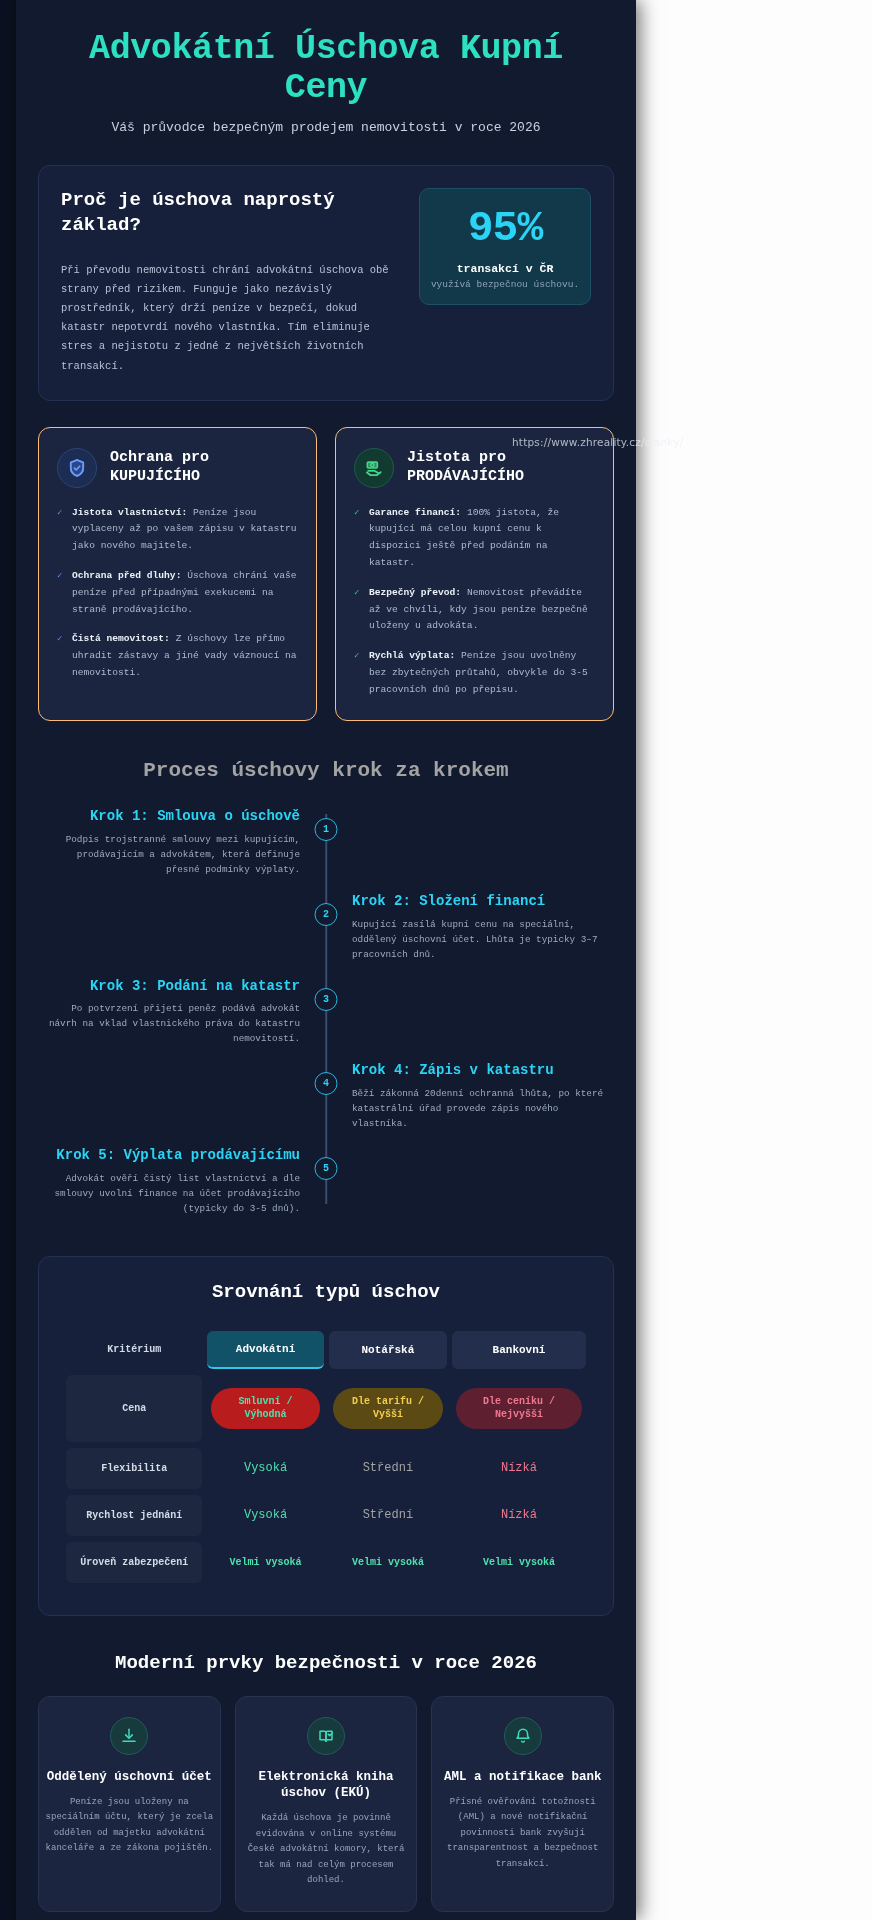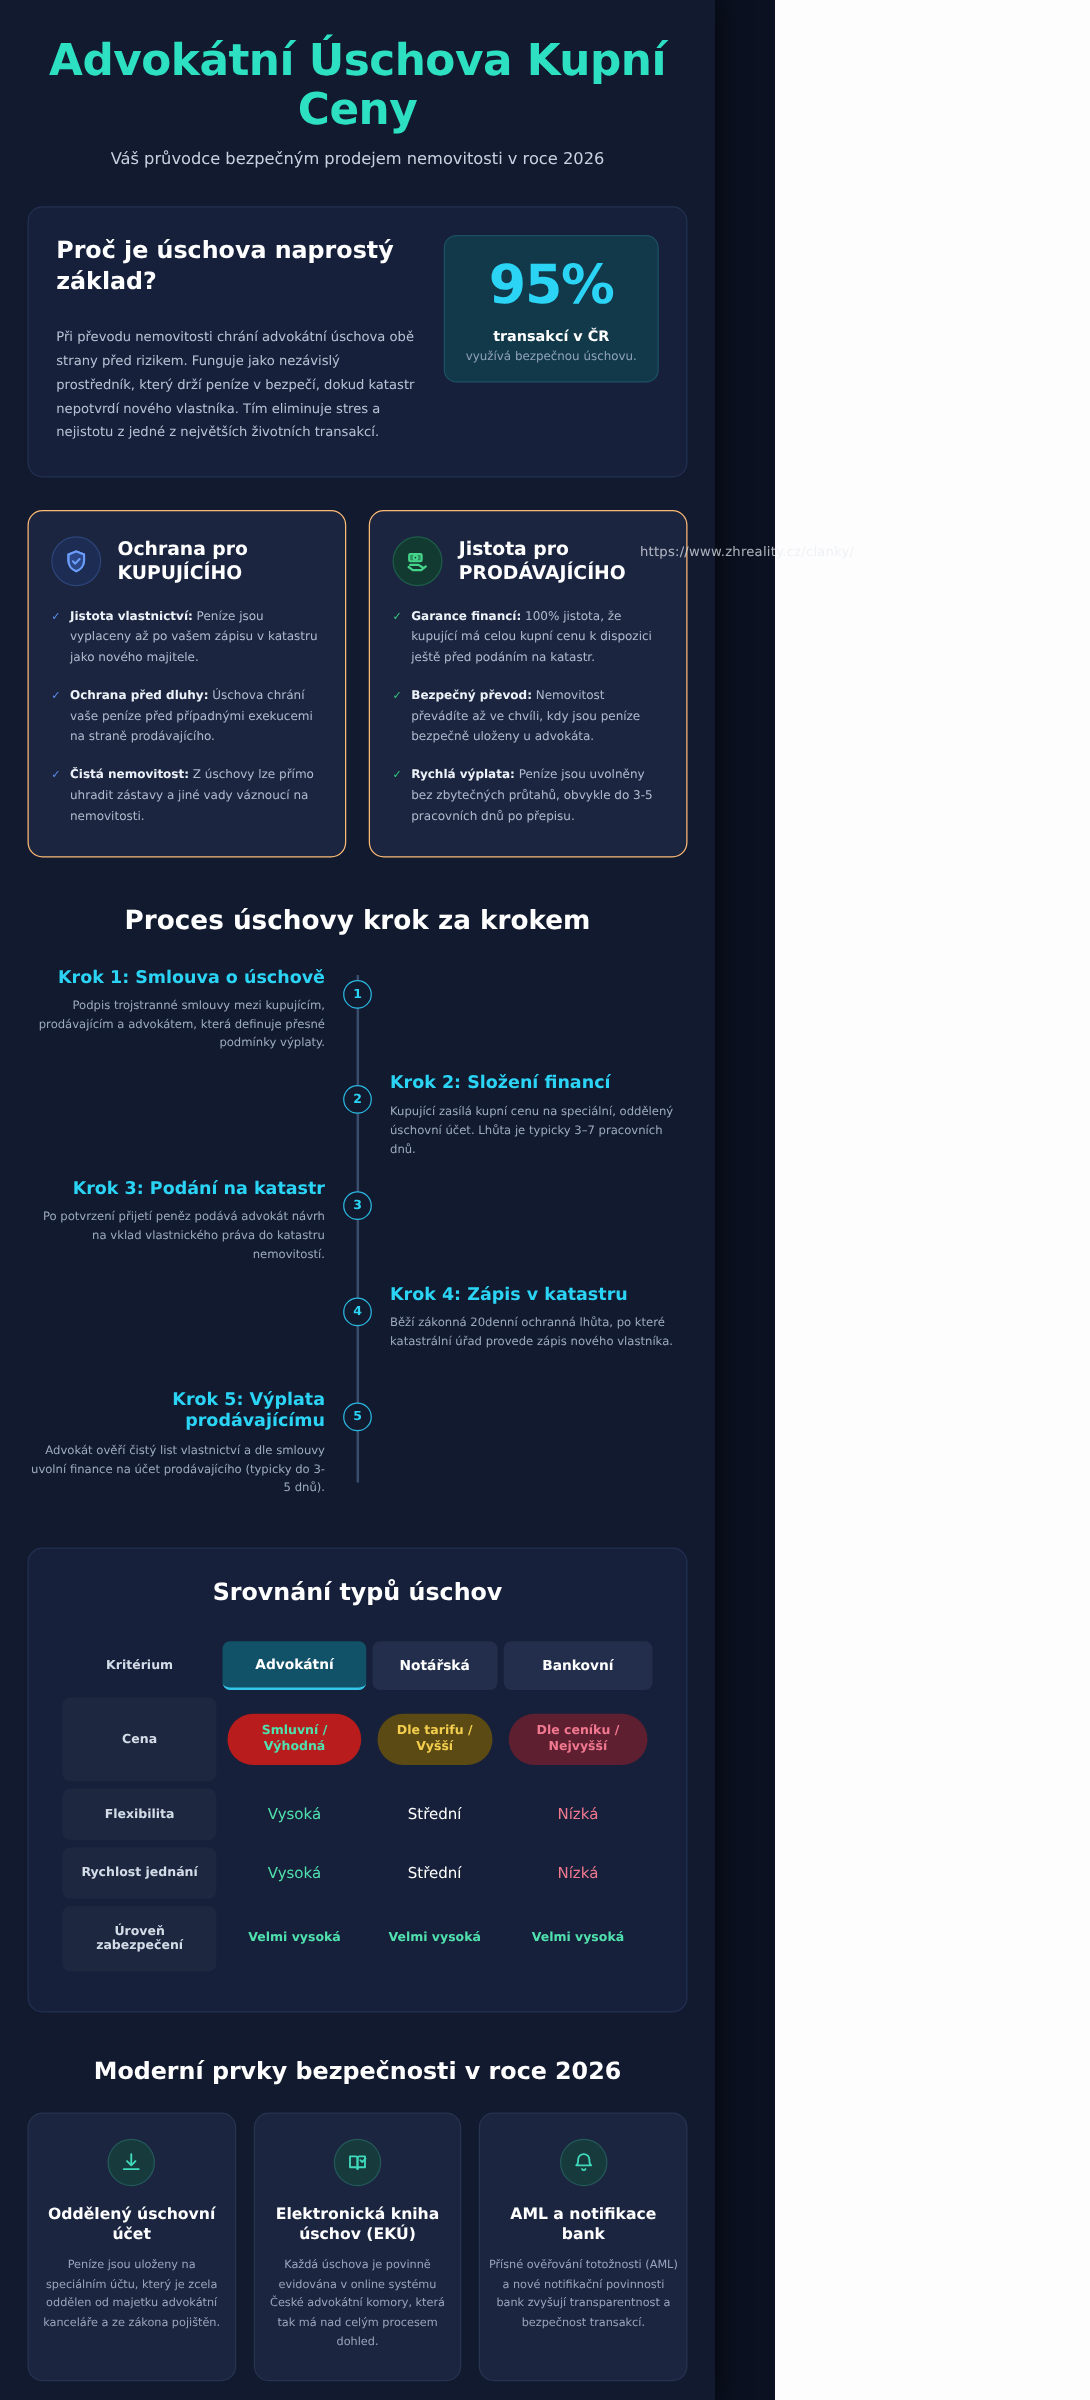--- a/index.html
+++ b/index.html
@@ -15,26 +15,27 @@
   
   .page {
     position: relative;
     width: 872px;
     height: 1920px;
     background: #0b1120;
   }
 
   .sheet {
     position: absolute;
-    top: 0; left: 0;
-    width: 572px;
+    top: 0; left: 16px;
+    width: 620px;
     height: 1920px;
     background: #111a2e;
     box-shadow: 4px 0 18px rgba(0,0,0,.55);
     padding: 0 22px;
+    font-family: Liberation Mono, monospace;
   }
 
   .backdrop {
     position: absolute;
     top: 0; left: 620px;
     width: 252px; height: 1920px;
     background: #fdfdfd;
   }
 
   .url-overlay {
@@ -166,21 +167,21 @@
   }
   .tick.blue { color: #5b8def; }
   .tick.green { color: #34c77b; }
   .card li b { color: #edf2f8; font-weight: 700; }
 
   
   .section-title {
     text-align: center;
     font-size: 21px;
     font-weight: 700;
-    color: #ffffff;
+    color: #a3a3a3;
     margin: 38px 0 0;
   }
   .timeline {
     position: relative;
     margin: 26px 0 0;
     padding-bottom: 10px;
   }
   .tl-line {
     position: absolute;
     left: 50%;
@@ -268,21 +269,21 @@
     border-radius: 999px;
     padding: 7px 14px;
     font-size: 10px;
     font-weight: 700;
     line-height: 1.35;
   }
   .pill.green { background: #b91c1c; color: #4fe0ae; }
   .pill.amber { background: #5b4a13; color: #f3ce4e; }
   .pill.red   { background: #5e1f31; color: #f0788f; }
   .val.green { color: #4fe0ae; }
-  .val.amber { color: #ffffff; }
+  .val.amber { color: #a3a3a3; }
   .val.red   { color: #f0788f; }
   .val.small { font-size: 10px; font-weight: 700; }
 
   
   .feat-title {
     text-align: center;
     font-size: 19px;
     font-weight: 700;
     color: #ffffff;
     margin: 36px 0 0;

